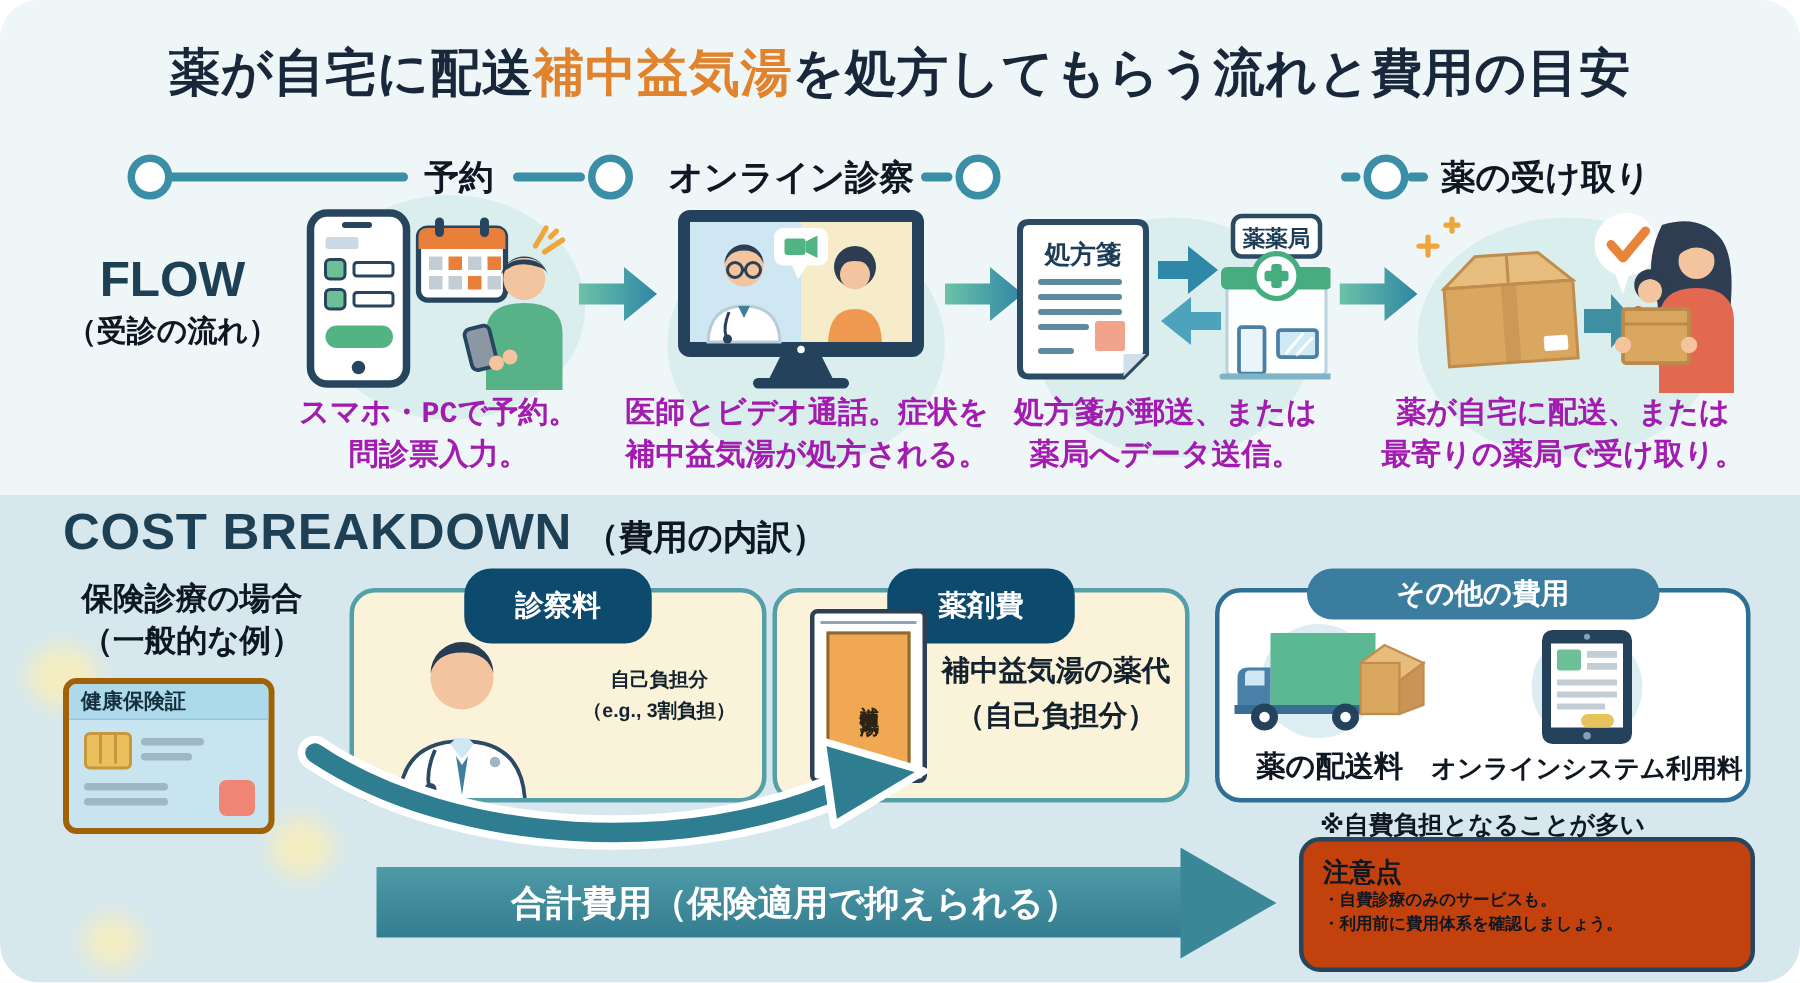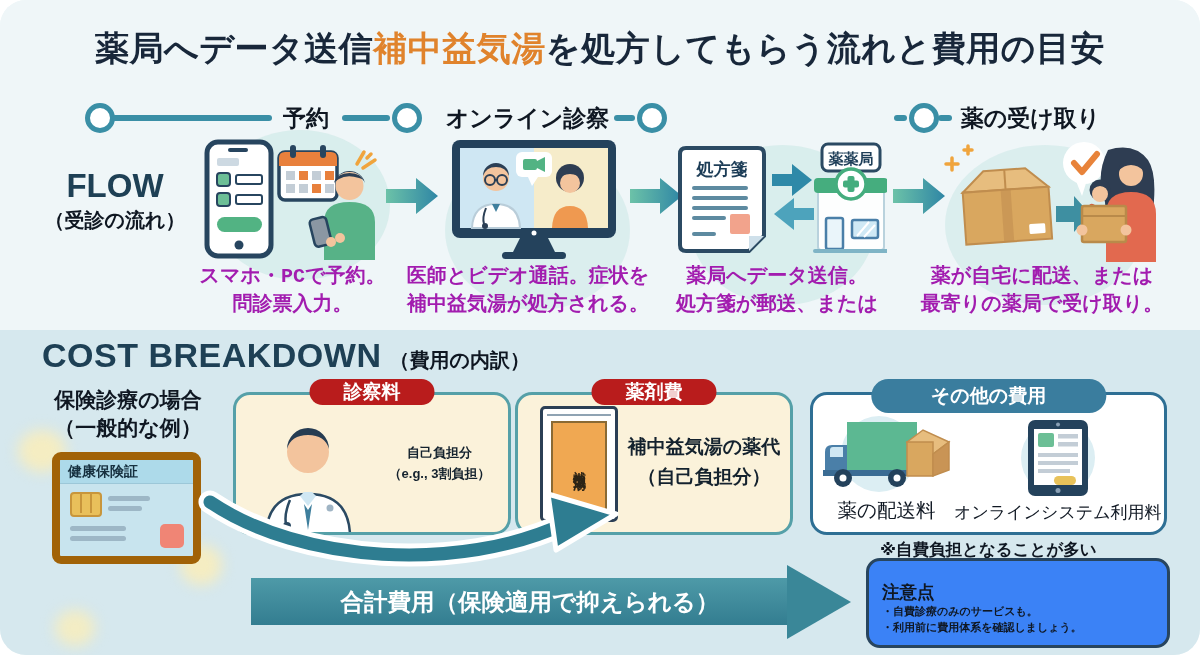--- a/index.html
+++ b/index.html
@@ -17,71 +17,71 @@
   .tl-label{position:absolute;top:103px;font-size:23px;font-weight:800;color:#0f1722;text-align:center;white-space:nowrap;}
   
   .flow-label{position:absolute;left:40px;top:167px;width:150px;text-align:center;}
   .flow-label .en{font-size:33px;font-weight:800;color:#1e4055;}
   .flow-label .jp{font-size:20px;font-weight:800;color:#0f1722;margin-top:2px;}
   .panel{position:absolute;}
   .caption{position:absolute;top:263px;text-align:center;font-size:20px;font-weight:800;line-height:1.42;color:#a21caf;white-space:nowrap;font-family:Liberation Mono, monospace;}
   
   .cost-heading{position:absolute;left:42px;top:336px;display:flex;align-items:baseline;gap:8px;}
   .cost-heading .en{font-size:34px;font-weight:800;color:#1e4055;letter-spacing:.5px;}
-  .cost-heading .jp{font-size:20px;font-weight:800;color:#0f1722;}
+  .cost-heading .jp{font-size:23px;font-weight:800;color:#0f1722;}
   .case-label{position:absolute;left:30px;top:386px;width:196px;text-align:center;font-size:21px;font-weight:800;line-height:1.35;color:#0f1722;}
   
-  .ins-card{position:absolute;left:52px;top:452px;width:133px;height:96px;background:#c8e4ee;border:8px solid #a16207;border-radius:9px;overflow:hidden;}
+  .ins-card{position:absolute;left:42px;top:452px;width:133px;height:96px;background:#c8e4ee;border:4px solid #a16207;border-radius:9px;overflow:hidden;}
   .ins-card-head{background:#addaea;padding:3px 8px 2px;font-size:14px;font-weight:800;color:#16303f;border-bottom:1px solid #9cc7d8;}
   .chip{position:absolute;left:10px;top:32px;width:28px;height:21px;background:#e9c05b;border:2px solid #c8963c;border-radius:4px;}
   .chip:before{content:"";position:absolute;left:8px;top:-2px;width:8px;height:21px;border-left:2px solid #c8963c;border-right:2px solid #c8963c;}
   .ins-line{position:absolute;height:5px;background:#9db7c6;border-radius:3px;}
   .ins-red{position:absolute;right:9px;bottom:8px;width:24px;height:24px;background:#f08575;border-radius:5px;}
   
   .cost-box{position:absolute;top:392px;height:143px;border-radius:17px;box-sizing:border-box;}
   .cb-cream{background:#fbf2da;border:3px solid #55a0a8;}
   .cb-white{background:#ffffff;border:3px solid #2e6f94;}
-  .cb-pill{position:absolute;top:-16px;left:50%;transform:translateX(-50%);background:#b91c1c;color:#fff;font-size:19px;font-weight:800;padding:0 34px;border-radius:18px;white-space:nowrap;}
+  .cb-pill{position:absolute;top:-16px;left:50%;transform:translateX(-50%);background:#0c4a6e;color:#fff;font-size:19px;font-weight:800;padding:12px 34px;border-radius:18px;white-space:nowrap;}
   .cb-pill.blue{background:#3a7d9e;padding:4px 60px;}
   .cb-inner{display:flex;align-items:center;height:100%;overflow:hidden;border-radius:14px;}
   .cb-text{flex:1;text-align:center;font-size:13px;font-weight:800;line-height:1.55;color:#14222e;white-space:nowrap;}
   .cb-col{display:flex;flex-direction:column;align-items:center;justify-content:flex-end;height:100%;padding-bottom:8px;box-sizing:border-box;}
-  .cb-col .lbl{font-size:18px;font-weight:400;color:#0f1722;margin-top:3px;white-space:nowrap;}
+  .cb-col .lbl{font-size:18px;font-weight:700;color:#0f1722;margin-top:3px;white-space:nowrap;}
   
   .packet{position:relative;width:72px;height:110px;background:#fff;border:3px solid #2b3f55;border-radius:5px;margin-left:22px;flex:none;}
   .packet:before{content:"";position:absolute;left:4px;right:4px;top:5px;border-top:2px solid #8fa3b3;}
   .packet-inner{position:absolute;left:8px;right:8px;top:12px;bottom:9px;background:#f0a852;border:2px solid #8a6a34;display:flex;align-items:center;justify-content:center;}
   .packet-label{writing-mode:vertical-rl;font-size:13px;font-weight:800;color:#2c2416;letter-spacing:2px;}
   .footnote{position:absolute;left:880px;top:539px;font-size:16.5px;font-weight:800;color:#0f1722;}
   
   .total-body{position:absolute;left:230px;top:578px;width:558px;height:47px;background:linear-gradient(180deg,#4e9aa8,#337d90);display:flex;align-items:center;justify-content:center;color:#fff;font-size:23.5px;font-weight:800;white-space:nowrap;margin-left:21px;}
   .total-head{position:absolute;left:787px;top:565px;width:0;height:0;border-top:37px solid transparent;border-bottom:37px solid transparent;border-left:64px solid #3a8798;}
   
-  .note-box{position:absolute;left:866px;top:558px;width:304px;height:90px;background:#3b82f6;border:3px solid #28455e;border-radius:14px;box-sizing:border-box;padding:19px 13px;}
+  .note-box{position:absolute;left:866px;top:558px;width:304px;height:90px;background:#c2410c;border:3px solid #28455e;border-radius:14px;box-sizing:border-box;padding:8px 13px;}
   .note-title{font-size:17.5px;font-weight:800;color:#0f1722;}
   .note-line{font-size:11px;font-weight:800;color:#0f1722;line-height:1.42;}
   svg text{font-family:"Liberation Sans","DejaVu Sans",sans-serif;}
 </style>
 </head>
 <body>
 
 <div class="canvas">
   <div class="top-section"></div>
   <div class="bottom-section"></div>
 
   <div class="blob" style="left:210px;top:130px;width:180px;height:150px;background:rgba(195,229,226,.5);"></div>
   <div class="blob" style="left:445px;top:150px;width:185px;height:160px;background:rgba(195,229,226,.45);"></div>
   <div class="blob" style="left:690px;top:145px;width:185px;height:160px;background:rgba(195,229,226,.5);"></div>
   <div class="blob" style="left:945px;top:145px;width:200px;height:160px;background:rgba(195,229,226,.45);"></div>
   <div class="blob" style="left:18px;top:430px;width:48px;height:42px;background:rgba(248,237,188,.9);filter:blur(7px);"></div>
   <div class="blob" style="left:180px;top:545px;width:42px;height:40px;background:rgba(248,237,188,.9);filter:blur(7px);"></div>
   <div class="blob" style="left:838px;top:455px;width:40px;height:38px;background:rgba(248,237,188,.85);filter:blur(7px);"></div>
   <div class="blob" style="left:55px;top:610px;width:40px;height:36px;background:rgba(248,237,188,.85);filter:blur(7px);"></div>
 
-  <div class="title"><span>薬局へデータ送信</span><span class="hl">補中益気湯</span><span>を処方してもらう流れと費用の目安</span></div>
+  <div class="title"><span>薬が自宅に配送</span><span class="hl">補中益気湯</span><span>を処方してもらう流れと費用の目安</span></div>
 
   <div class="tl-circle" style="left:85px;"></div>
   <div class="tl-line" style="left:112px;width:160px;"></div>
   <div class="tl-label" style="left:278px;width:56px;">予約</div>
   <div class="tl-line" style="left:342px;width:48px;"></div>
   <div class="tl-circle" style="left:392px;"></div>
   <div class="tl-label" style="left:445px;width:165px;">オンライン診察</div>
   <div class="tl-line" style="left:614px;width:21px;"></div>
   <div class="tl-circle" style="left:637px;"></div>
   <div class="tl-line" style="left:894px;width:13px;"></div>
@@ -241,27 +241,27 @@
       <path d="M150 78 h44" stroke="#b98a4a" stroke-width="2"></path>
       <circle cx="150" cy="92" r="5.5" fill="#f3c49d"></circle>
       <circle cx="194" cy="92" r="5.5" fill="#f3c49d"></circle>
     </svg>
   </div>
 
   <div class="caption" style="left:175px;width:235px;">
     <div>スマホ・PCで予約。</div>
     <div>問診票入力。</div>
   </div>
-  <div class="caption" style="left:398px;width:260px;">
+  <div class="caption" style="left:408px;width:260px;">
     <div>医師とビデオ通話。症状を</div>
     <div>補中益気湯が処方される。</div>
   </div>
   <div class="caption" style="left:652px;width:250px;">
+    <div>処方箋が郵送、または</div>
     <div>薬局へデータ送信。</div>
-    <div>処方箋が郵送、または</div>
   </div>
   <div class="caption" style="left:912px;width:260px;">
     <div>薬が自宅に配送、または</div>
     <div>最寄りの薬局で受け取り。</div>
   </div>
 
   <div class="cost-heading">
     <span class="en">COST BREAKDOWN</span>
     <span class="jp">（費用の内訳）</span>
   </div>

